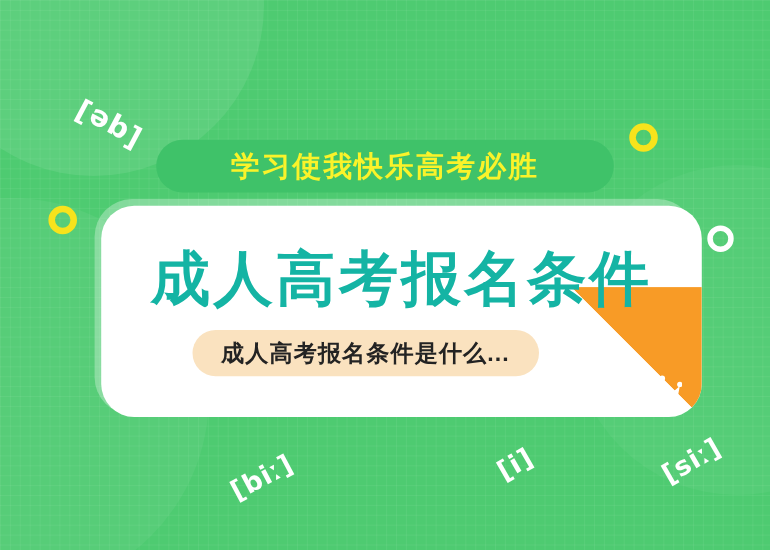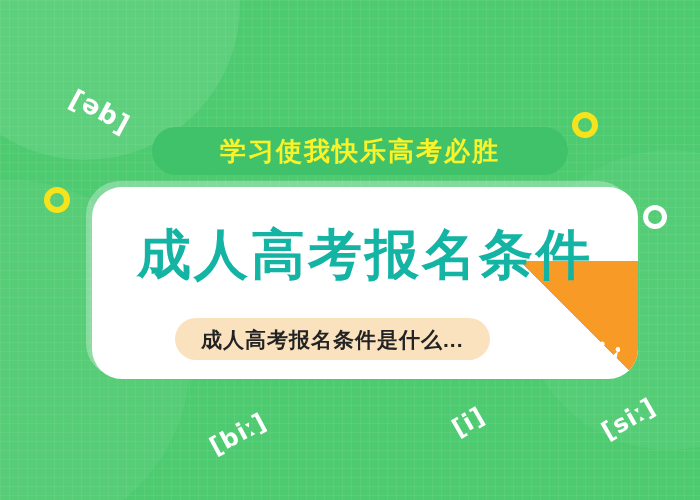--- a/index.html
+++ b/index.html
@@ -46,21 +46,21 @@
     letter-spacing:1px;
     user-select:none;
   }
   #phon-qe{left:66px;top:98px;font-size:26px;transform:rotate(208deg);}
   #phon-bi{left:208px;top:420px;font-size:24px;transform:rotate(-28deg);}
   #phon-i{left:452px;top:408px;font-size:24px;transform:rotate(-30deg);}
   #phon-si{left:600px;top:405px;font-size:24px;transform:rotate(-30deg);}
 
   
   #banner{
-    position:absolute;left:152px;top:127px;width:416px;height:48px;
+    position:absolute;left:142px;top:127px;width:416px;height:48px;
     background:#3FC269;border-radius:24px;
     display:flex;align-items:center;justify-content:center;
   }
   #banner-text{
     color:#FAF32A;font-size:26px;font-weight:600;letter-spacing:2px;
     font-family:"Liberation Sans","DejaVu Sans",sans-serif;
     line-height:1;
   }
 
   
@@ -82,21 +82,21 @@
   #main-title{
     position:absolute;left:0;right:0;top:40px;text-align:center;
     color:#14B4A4;
     font-size:54px;font-weight:700;letter-spacing:3px;line-height:1;
     font-family:"Liberation Sans","DejaVu Sans",sans-serif;
   }
   #subtitle-pill{
     position:absolute;left:83px;top:113px;
     height:42px;padding:0 26px;
     background:#FAE2BF;border-radius:21px;
-    display:flex;align-items:center;justify-content:center;margin-top:18px;
+    display:flex;align-items:center;justify-content:center;
   }
   #subtitle-text{
     color:#232323;font-size:21px;font-weight:600;letter-spacing:1px;
     white-space:nowrap;line-height:1;
     font-family:"Liberation Sans","DejaVu Sans",sans-serif;
   }
 </style>
 </head>
 <body>
 

